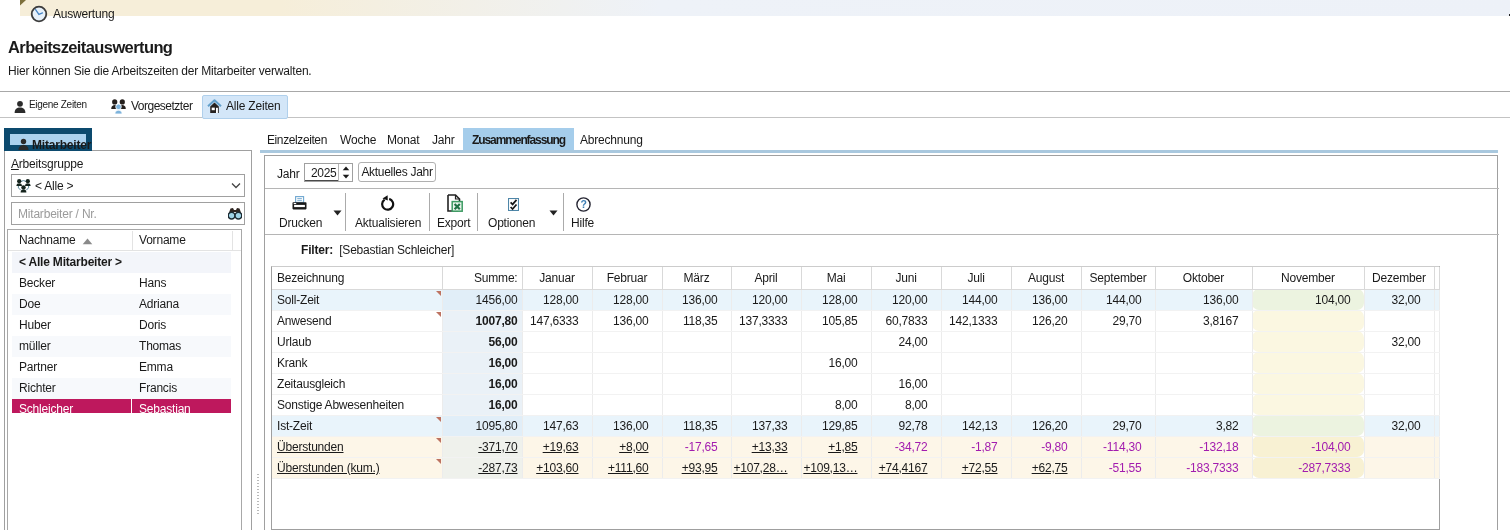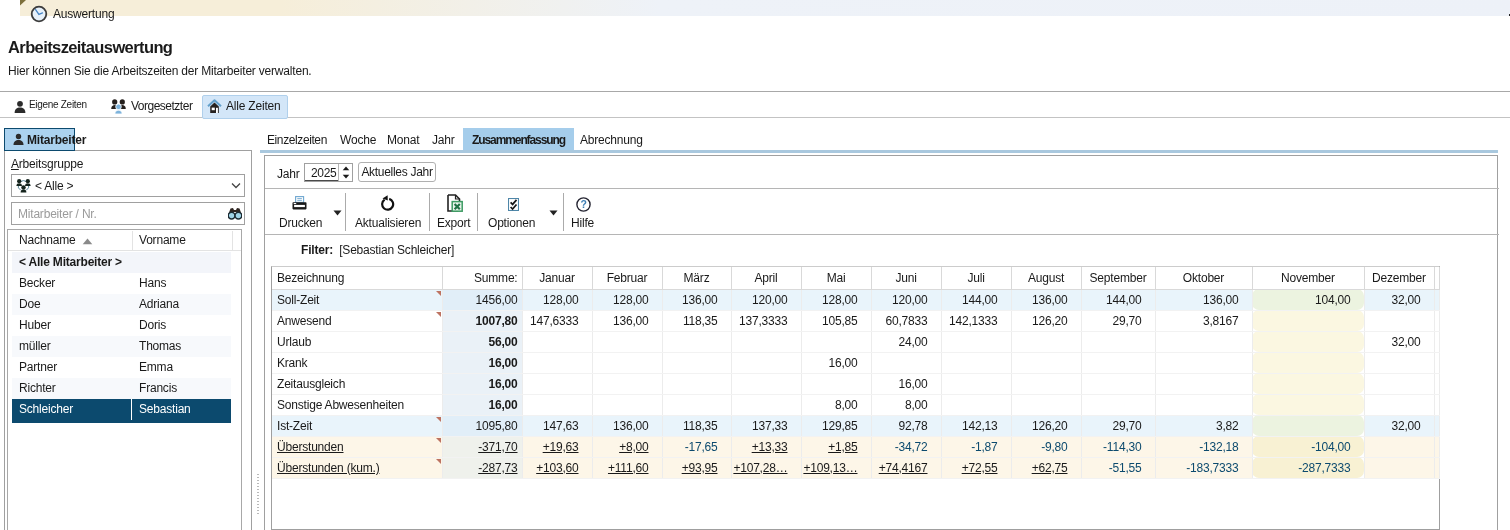--- a/index.html
+++ b/index.html
@@ -46,21 +46,21 @@
   <div class="abs" style="left:202px;top:3px;width:86px;height:24px;background:#d3e6f8;border:1px solid #b0d0ec;border-radius:2px;"></div>
   <svg class="abs" style="left:207px;top:7px;" width="15" height="15" viewBox="0 0 15 15">
     <path d="M1 7.2 L7.5 1.2 L14 7.2" fill="none" stroke="#63a0cb" stroke-width="2" stroke-linejoin="round"></path>
     <path d="M3.2 7.5 L7.5 3.6 L11.8 7.5 L11.8 14 L3.2 14 Z" fill="#262220"></path>
     <rect x="4.7" y="8.6" width="3.1" height="2.6" fill="#fff"></rect>
     <rect x="9" y="8.8" width="1.9" height="5.2" fill="#fff"></rect>
   </svg>
   <span class="abs" style="left:226px;top:7px;font-size:12px;letter-spacing:-0.2px;">Alle Zeiten</span>
 </div>
 
-<div class="abs" style="left:4px;top:128px;width:71px;height:23px;background:#abd2ef;border:1px solid #0c4a6e;z-index:3;">
+<div class="abs" style="left:4px;top:128px;width:88px;height:23px;background:#abd2ef;border:6px solid #0c4a6e;z-index:3;">
   <svg class="abs" style="left:7px;top:4px;" width="13" height="13" viewBox="0 0 14 14">
     <circle cx="7" cy="3.8" r="2.9" fill="#2b2b2b"></circle>
     <path d="M1.6 13 C1.6 9.4 4 7.6 7 7.6 C10 7.6 12.4 9.4 12.4 13 Z" fill="#2b2b2b"></path>
   </svg>
   <span class="abs" style="left:22px;top:4px;font-weight:bold;font-size:12px;">Mitarbeiter</span>
 </div>
 <div class="abs" id="leftpanel" style="left:4px;top:150px;width:248px;height:380px;border-left:1px solid #a0a0a0;border-right:1px solid #a0a0a0;border-top:1px solid #a0a0a0;overflow:hidden;">
   <div class="abs" style="left:2px;top:78px;width:235px;height:310px;border:1px solid #a8a8a8;"></div>
 
   <span class="abs" style="left:6px;top:6px;font-size:12px;"><span style="text-decoration:underline;">A</span>rbeitsgruppe</span>
@@ -121,21 +121,21 @@
         <span style="position:absolute;left:127px;top:3px;">Thomas</span>
       </div>
     <div style="position:relative;height:21px;">
         <span style="position:absolute;left:7px;top:3px;">Partner</span>
         <span style="position:absolute;left:127px;top:3px;">Emma</span>
       </div>
     <div style="position:relative;height:21px;background:#f7f9fc;">
         <span style="position:absolute;left:7px;top:3px;">Richter</span>
         <span style="position:absolute;left:127px;top:3px;">Francis</span>
       </div>
-    <div style="position:relative;height:24px;background:#0c4a6e;color:#fff;text-align:right;">
+    <div style="position:relative;height:14px;background:#be185d;color:#fff;text-align:right;">
         <span style="position:absolute;left:7px;top:3px;">Schleicher</span>
         <span style="position:absolute;left:127px;top:3px;">Sebastian</span>
         <div style="position:absolute;left:119px;top:0;width:1px;height:21px;background:#fff;"></div>
       </div>
   </div>
 </div>
 
 <div class="abs" style="left:257px;top:474px;width:2px;height:42px;background-image:repeating-linear-gradient(180deg,#b9b9b9 0px,#b9b9b9 1px,transparent 1px,transparent 3px);"></div>
 
 <div class="abs" style="left:260px;top:128px;width:1238px;height:23px;">
@@ -424,15 +424,15 @@
 #maintable .bold { font-weight:bold; }
 #maintable td.sm { background:#eaf1f7; padding-right:4px; }
 #maintable tr.blue td { background:#e9f4fb; }
 #maintable tr.blue td.sm { background:#e1eef8; }
 #maintable td.nv { background:#fbf7e1;border-radius:7px; }
 #maintable tr.blue td.nv { background:#ecf3e0; }
 #maintable tr.cream td { background:#fdf6e8; }
 #maintable tr.cream td.sm { background:#eff1ec; }
 #maintable tr.cream td.nv { background:#f8f1d3; }
 #maintable .ul { text-decoration:underline; }
-#maintable .red { color:#0c4a6e; }
+#maintable .red { color:#a21caf; }
 #maintable td.tri:after { content:""; position:absolute; right:1px; top:1px; width:0; height:0; border-top:5px solid #bd7361; border-left:5px solid transparent; }
 </style>
 
 </body></html>

